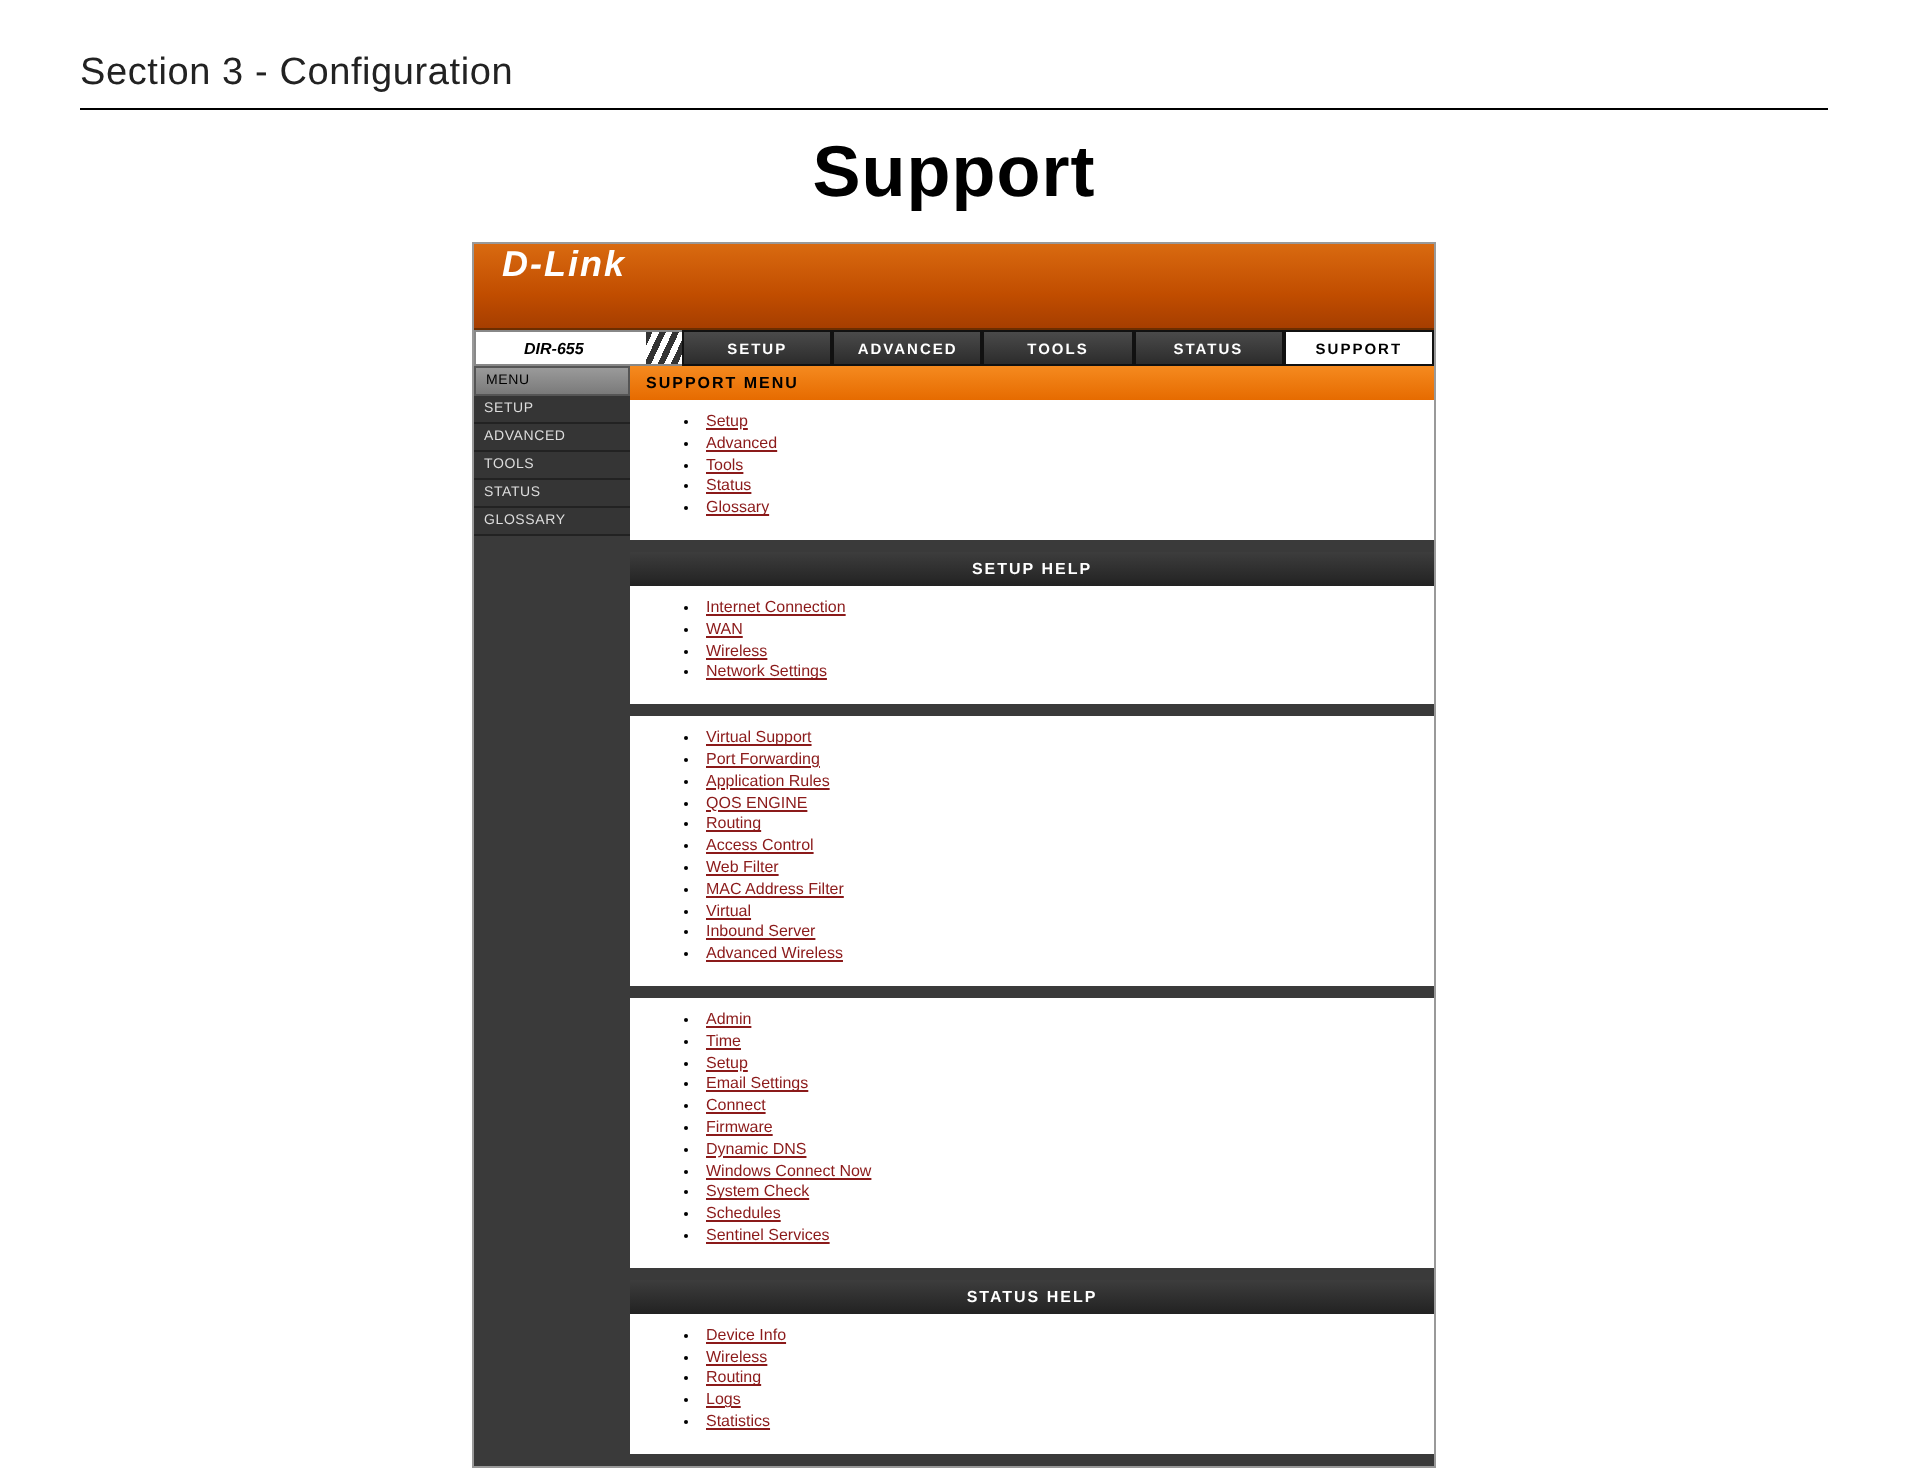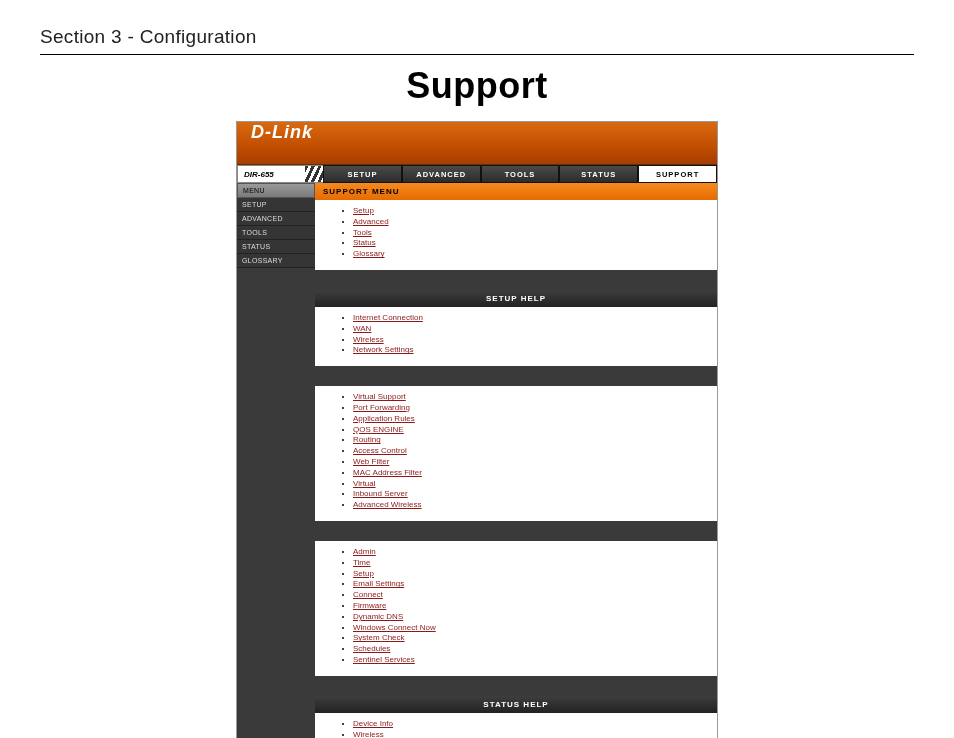--- a/index.html
+++ b/index.html
@@ -46,21 +46,21 @@
   .tab-row { display: flex; height: 18px; }
   .model-cell {
     width: 78px;
     background: #fff;
     color: #000;
     font-weight: bold;
     font-style: italic;
     font-size: 8px;
     display: flex;
     align-items: center;
-    padding-left: 6px;
+    padding-left: 24px;
     border: 1px solid #888;
     position: relative;
   }
   .model-cell::after {
     content: "";
     position: absolute;
     right: -1px; top: 0; bottom: 0; width: 18px;
     background: repeating-linear-gradient(115deg,#333 0 3px,#fff 3px 6px);
   }
   .tab {
@@ -89,21 +89,21 @@
   }
   .side-item {
     background: #353535;
     color: #ddd;
     font-size: 7px;
     padding: 3px 5px;
     border-bottom: 1px solid #222;
     letter-spacing: .3px;
   }
   .main-col { flex: 1; background: #3a3a3a; padding: 0; }
-  .panel { margin: 0 0 20px 0; }
+  .panel { margin: 0 0 6px 0; }
   .panel-head {
     font-size: 8px;
     font-weight: bold;
     letter-spacing: 1px;
     padding: 4px 8px;
     color: #fff;
   }
   .panel-head.orange { background: linear-gradient(#f58a1f,#e66b00); color:#000; }
   .panel-head.dark   { background: linear-gradient(#3d3d3d,#222); text-align: center; }
   .panel-body {

